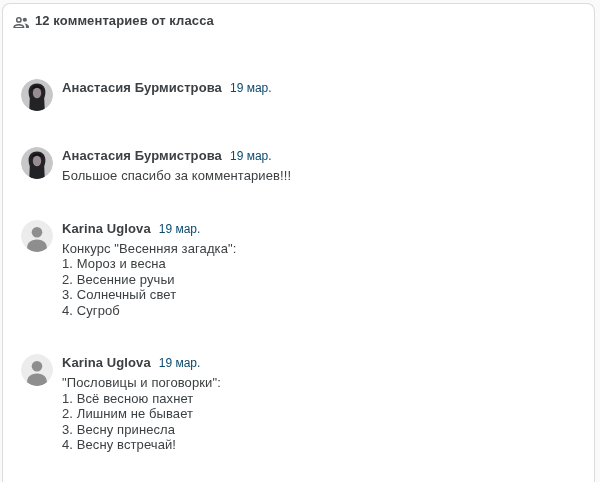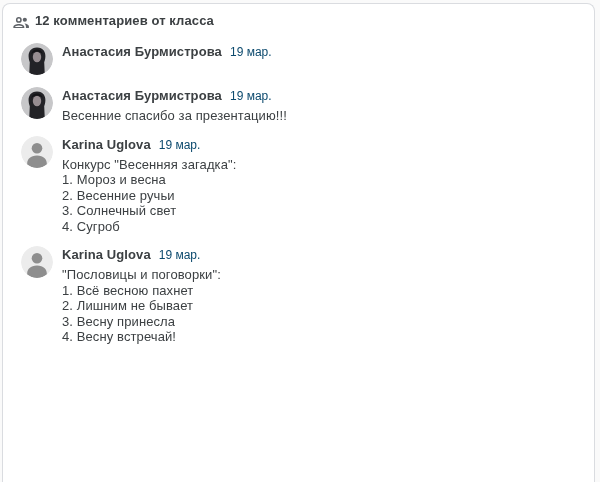--- a/index.html
+++ b/index.html
@@ -30,20 +30,21 @@
     color: #3c4043;
     letter-spacing: .1px;
   }
   .comments {
     padding: 7px 16px 0 18px;
   }
   .comment {
     display: flex;
     gap: 9px;
     margin-bottom: 12px;
+    margin-top: 36px;
   }
   .avatar {
     width: 32px; height: 32px;
     border-radius: 50%;
     flex-shrink: 0;
     overflow: hidden;
   }
   .comment-content { padding-top: 1px; }
   .name-row {
     display: flex;
@@ -129,21 +130,21 @@
             <ellipse cx="16" cy="14" rx="4.2" ry="5.2" fill="#978d91"></ellipse>
             <path d="M16 6.5c-3.4 0-5.4 2.3-5.6 5 1-2 3-3.1 5.6-3.1s4.6 1.1 5.6 3.1c-.2-2.7-2.2-5-5.6-5z" fill="#141417"></path>
           </g>
         </svg>
       </div>
       <div class="comment-content">
         <div class="name-row">
           <span class="author">Анастасия Бурмистрова</span>
           <span class="date">19 мар.</span>
         </div>
-        <div class="comment-text">Весенние спасибо за презентацию!!!</div>
+        <div class="comment-text">Большое спасибо за комментариев!!!</div>
       </div>
     </div>
 
     <div class="comment">
       <div class="avatar">
         <svg width="32" height="32" viewBox="0 0 32 32">
           <defs>
               <clipPath id="c3">
                 <circle cx="16" cy="16" r="16"></circle>
               </clipPath>

